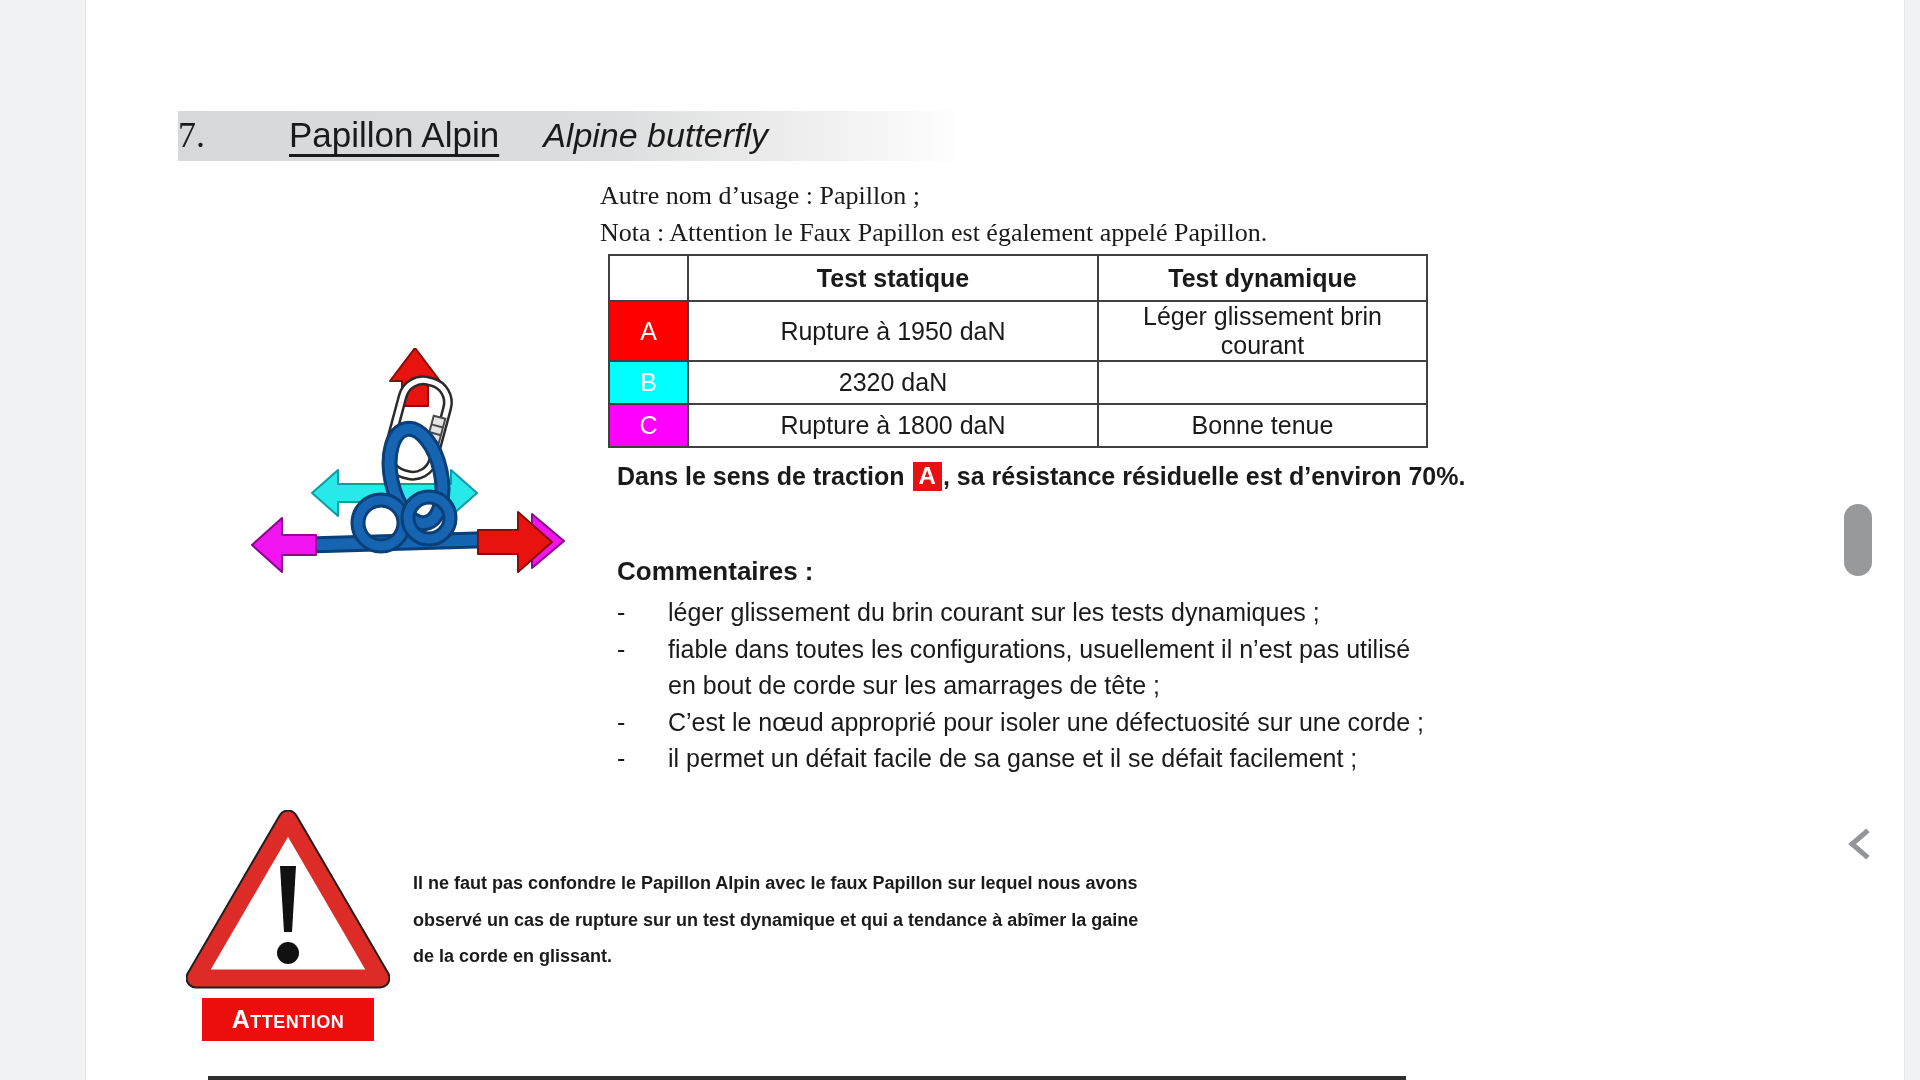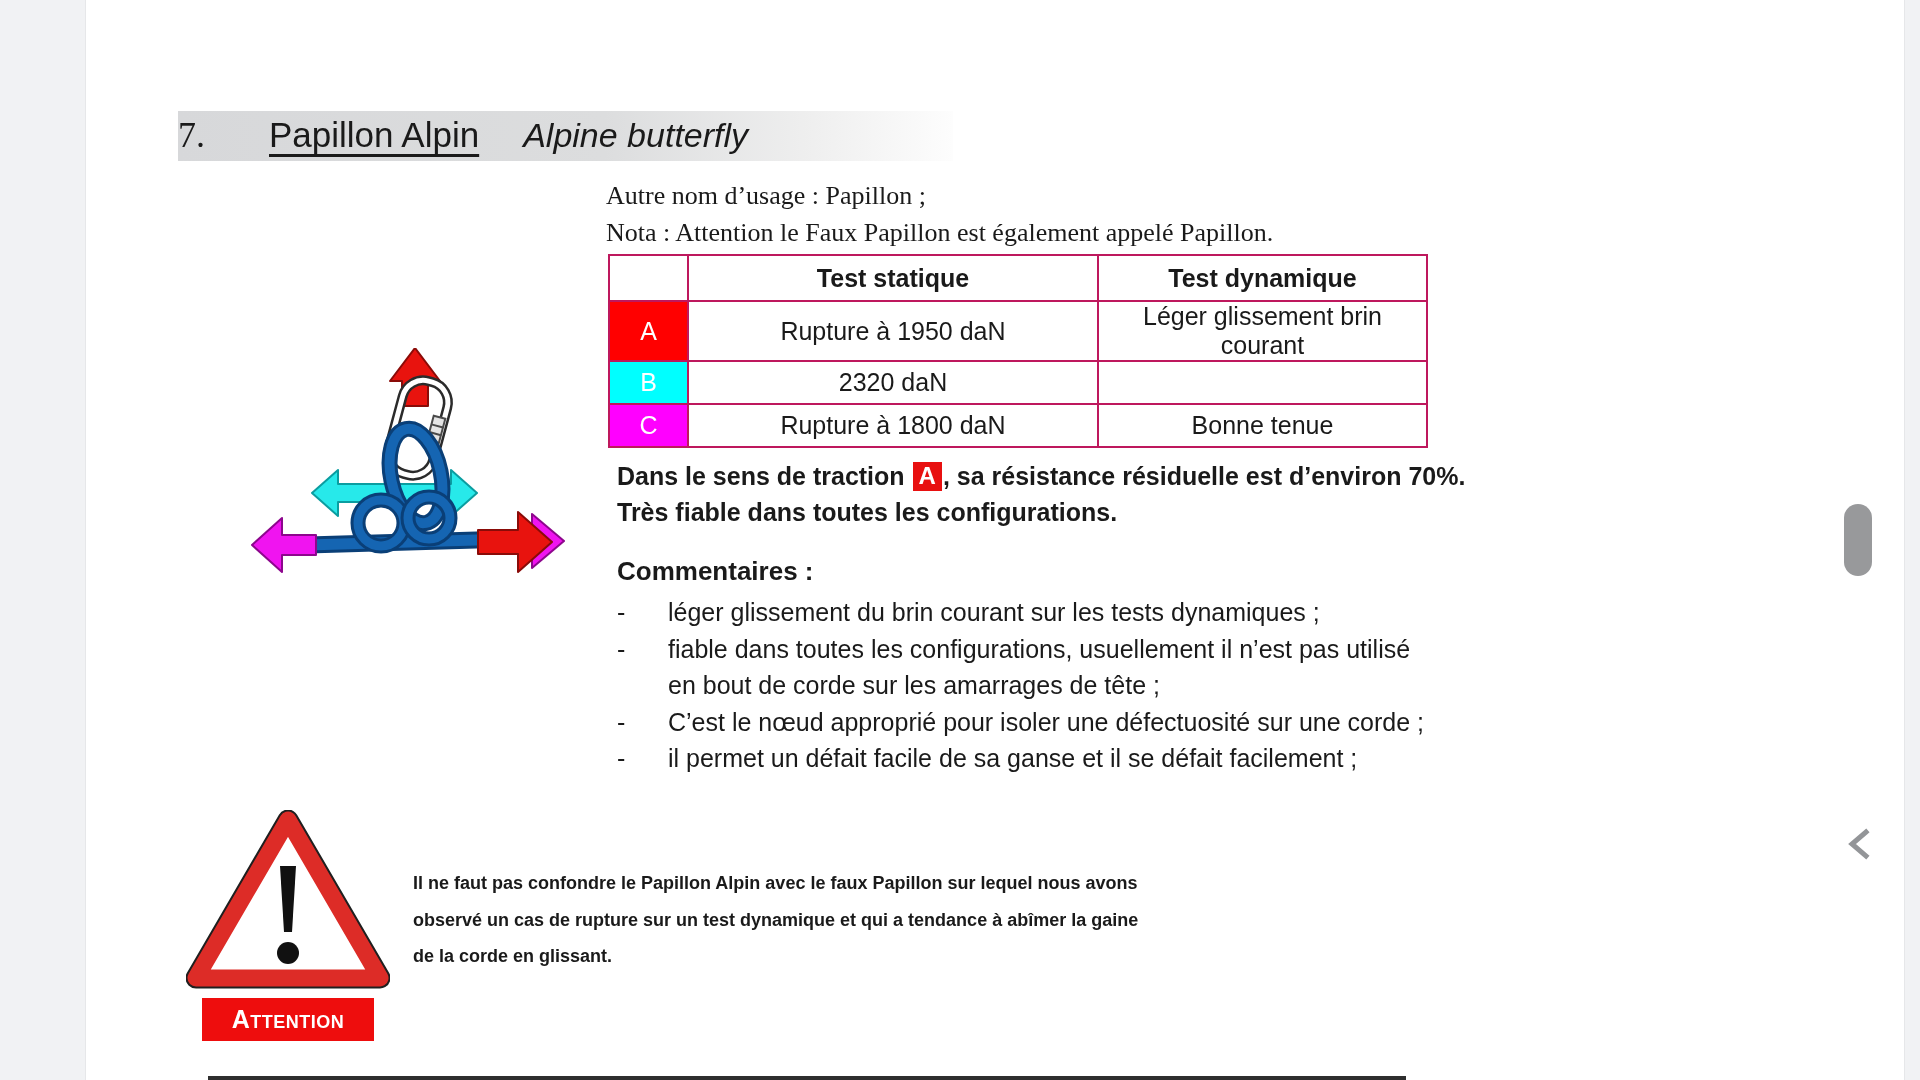--- a/index.html
+++ b/index.html
@@ -9,30 +9,30 @@
 
   
   .gutter-left  { left:0; top:0; width:86px;  height:1080px; background:#f1f2f4; border-right:1px solid #e6e7e9; }
   .gutter-right { left:1904px; top:0; width:16px; height:1080px; background:#f1f2f4; border-left:1px solid #e6e7e9; }
 
   
   .title-hl { left:178px; top:111px; width:775px; height:50px;
               background:linear-gradient(to right,#d7d8da 0%,#dcddde 55%,#efefef 82%,#fdfdfd 100%); }
   .title-row { left:178px; top:110px; height:52px; display:flex; align-items:baseline; white-space:nowrap; }
   .title-num { font-family:"Liberation Serif", serif; font-size:36px; line-height:50px; }
-  .title-fr  { margin-left:64px; font-size:35px; line-height:50px;
+  .title-fr  { margin-left:84px; font-size:35px; line-height:50px;
                text-decoration:underline; text-decoration-thickness:3px; text-underline-offset:7px; }
   .title-en  { margin-left:44px; font-size:34px; font-style:italic; line-height:50px; }
 
   
-  .intro { left:600px; top:177px; font-family:"Liberation Serif", serif; font-size:26px; line-height:37px;margin-left:6px; }
+  .intro { left:600px; top:177px; font-family:"Liberation Serif", serif; font-size:26px; line-height:37px; }
 
   
   table.results { left:608px; top:254px; position:absolute; border-collapse:collapse; table-layout:fixed; }
-  table.results td { border:2px solid #be185d; text-align:center; vertical-align:middle;
+  table.results td { border:2px solid #404040; text-align:center; vertical-align:middle;
                      font-size:25px; padding:0 12px; background:#fff; overflow:hidden; }
   td.c-label  { width:79px;  }
   td.c-stat   { width:410px; }
   td.c-dyn    { width:329px; }
   tr.hdr  td { height:46px; font-weight:600; }
   tr.row  td { height:43px; }
   td.rowlabel { color:#ffffff; font-size:26px; }
 
   
   .traction { left:617px; top:446px; font-weight:bold; font-size:25px; line-height:36px; width:980px;margin-top:12px; }
@@ -99,21 +99,20 @@
   <tr class="row">
     <td class="c-label rowlabel" style="background: rgb(255, 0, 255);">C</td>
     <td class="c-stat">Rupture à 1800 daN</td>
     <td class="c-dyn">Bonne tenue</td>
   </tr>
 </tbody>
   </table>
 
 <div class="abs traction">
   <span>Dans le sens de traction </span><span class="marker-a" style="background: rgb(232, 16, 16);">A</span><span>, sa résistance résiduelle est d’environ 70%.</span>
-  <div>Très fiable dans toutes les configurations.</div>
 </div>
 
 <div class="abs comments-h">Commentaires :</div>
 <div class="abs comments">
   <div class="li">
     <span class="dash">-</span>
     <span class="txt">léger glissement du brin courant sur les tests dynamiques ;</span>
   </div>
   <div class="li">
     <span class="dash">-</span>

